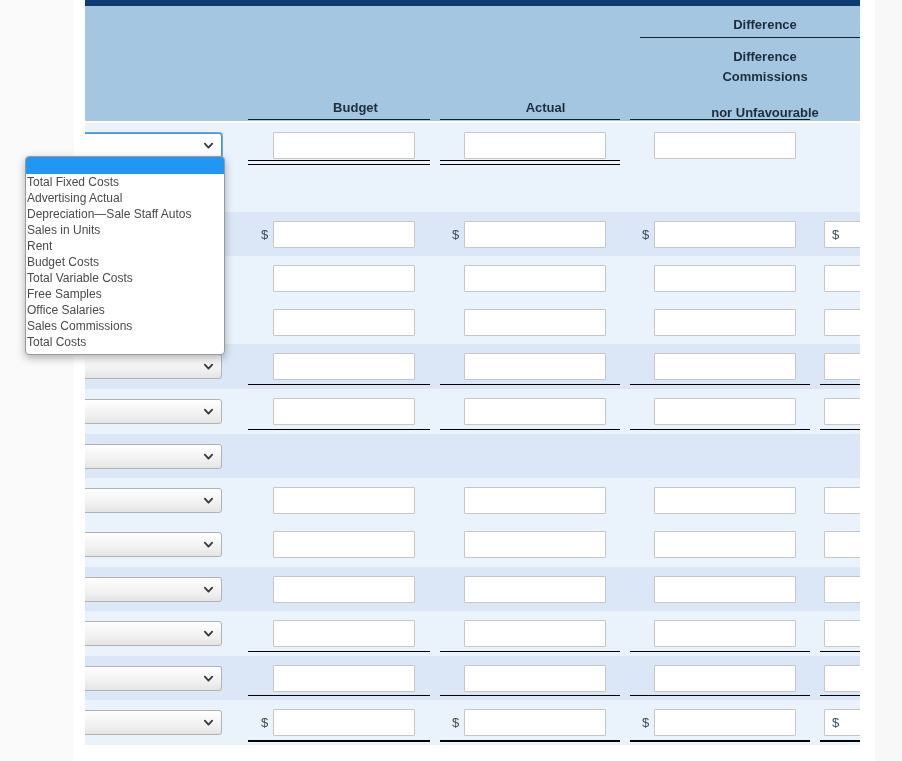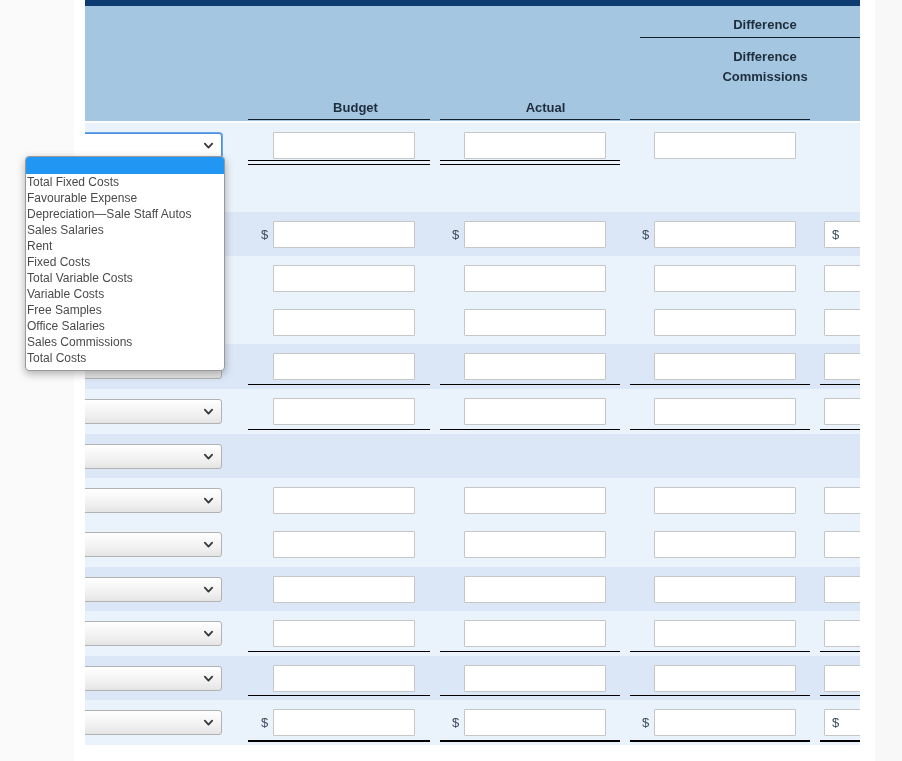--- a/index.html
+++ b/index.html
@@ -209,20 +209,21 @@
 
       <div class="topbar"></div>
 
       <div class="thead">
 
         <div class="hcell" style="left:555px; top:10px; width:250px;">Difference</div>
         <div class="hrule" style="left:555px; top:31px; width:250px;"></div>
 
         <div class="hcell" style="left:555px; top:42px; width:250px;">Difference</div>
         <div class="hcell" style="left:555px; top:62px; width:250px;">Commissions</div>
+        <div class="hcell" style="left:555px; top:98px; width:250px;">nor Unfavourable</div>
 
         <div class="hcell" style="left:188px; top:93px; width:165px;">Budget</div>
         <div class="hrule" style="left:163px; top:113px; width:182px;"></div>
 
         <div class="hcell" style="left:378px; top:93px; width:165px;text-align:center;">Actual</div>
         <div class="hrule" style="left:355px; top:113px; width:180px;"></div>
 
         <div class="hrule" style="left:545px; top:113px; width:180px;"></div>
       </div>
 
@@ -409,26 +410,25 @@
           <div class="thickline" style="left: 355px; width: 180px; top: 619px;"></div>
           <div class="thickline" style="left: 545px; width: 180px; top: 619px;"></div>
           <div class="thickline" style="left: 735px; width: 180px; top: 619px;"></div>
         </div>
     </div>
   </div>
 
   <div class="dropdown" id="dropdown">
       <div class="dd-item selected"></div>
       <div class="dd-item">Total Fixed Costs</div>
-      <div class="dd-item">Favourable Expense</div>
+      <div class="dd-item">Advertising Actual</div>
       <div class="dd-item">Depreciation—Sale Staff Autos</div>
-      <div class="dd-item">Sales Salaries</div>
+      <div class="dd-item">Sales in Units</div>
       <div class="dd-item">Rent</div>
-      <div class="dd-item">Fixed Costs</div>
+      <div class="dd-item">Budget Costs</div>
       <div class="dd-item">Total Variable Costs</div>
-      <div class="dd-item">Variable Costs</div>
       <div class="dd-item">Free Samples</div>
       <div class="dd-item">Office Salaries</div>
       <div class="dd-item">Sales Commissions</div>
       <div class="dd-item">Total Costs</div>
     </div>
 
 </div>
 
 </body></html>

